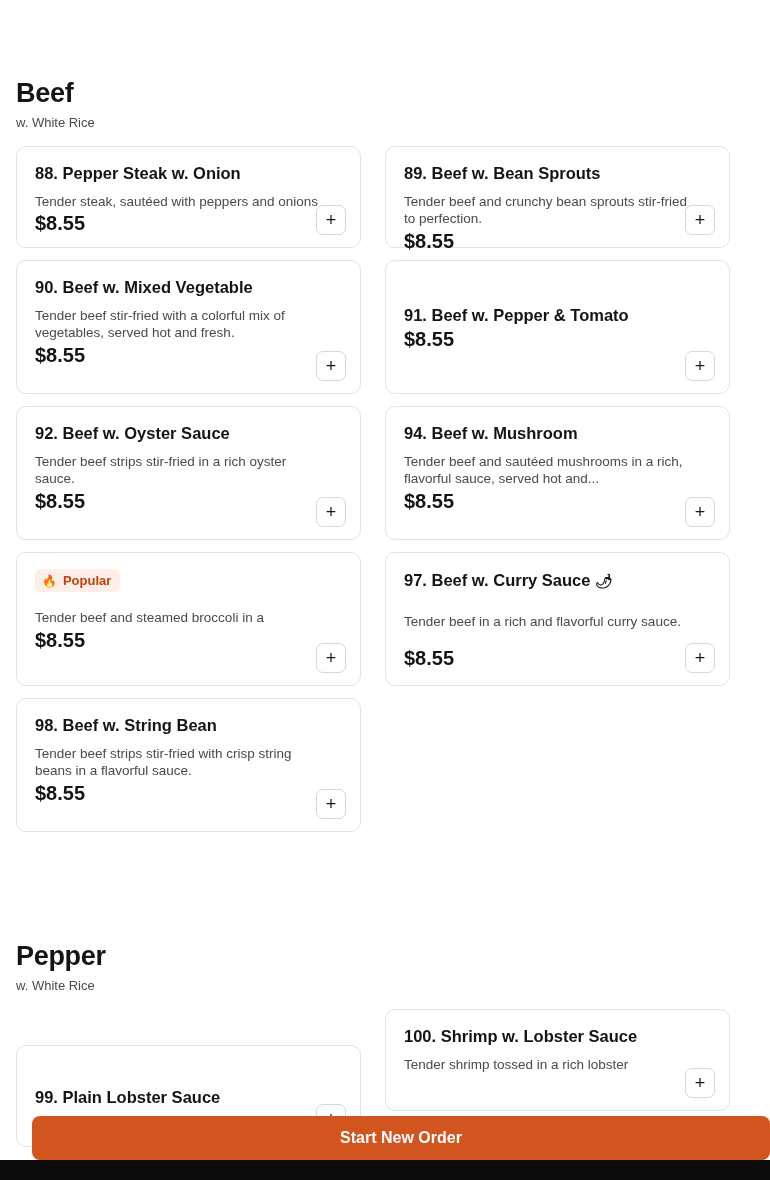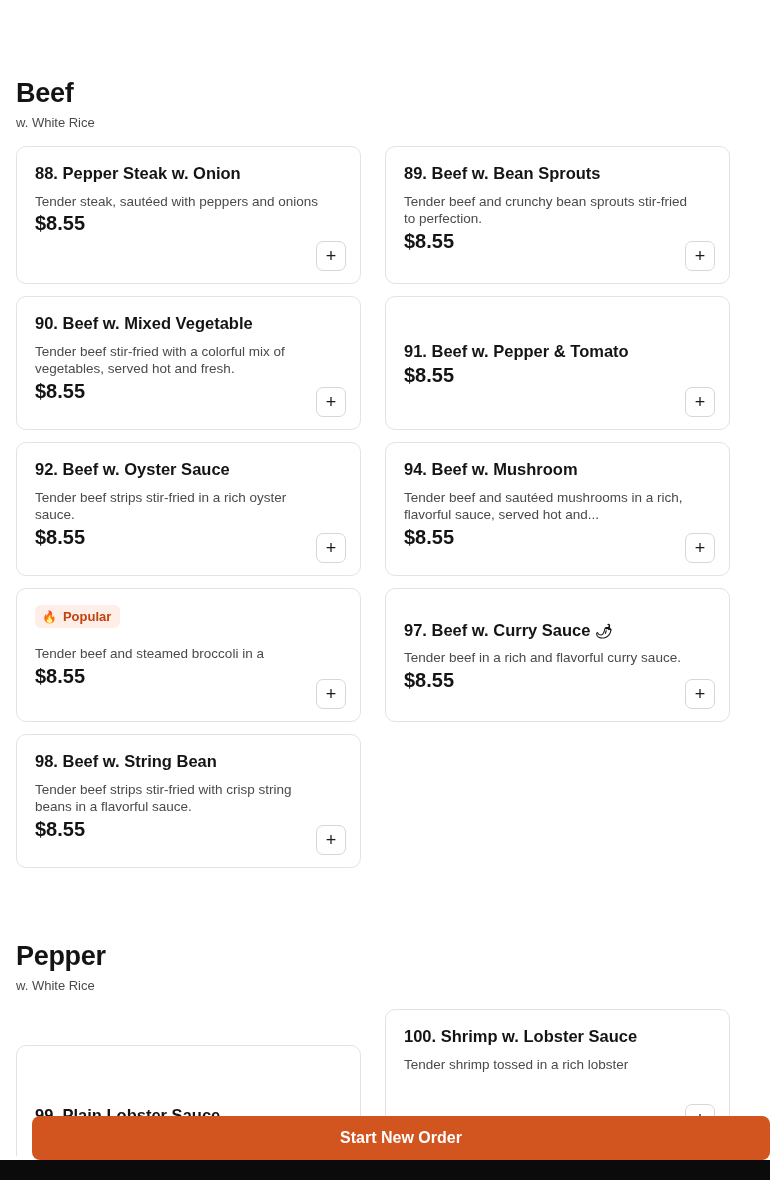--- a/index.html
+++ b/index.html
@@ -131,21 +131,21 @@
     justify-content: center;
     font-size: 18px;
     color: #1a1a1a;
     line-height: 1;
     cursor: pointer;
     padding: 0;
     font-family: "Liberation Sans", sans-serif;
   }
 
   
-  .h-card-a { height: 138px; }
+  .h-card-a { height: 102px; }
   .h-card-b { height: 134px; }
   .h-card-c { height: 134px; }
   .h-card-d { height: 134px; }
 
   .bottom-bar {
     position: absolute;
     left: 16px;
     bottom: 20px;
     width: 770px;
     padding: 0 16px;
@@ -238,21 +238,21 @@
         <div class="card h-card-d">
           <div class="badge">
             <span class="flame">🔥</span>
             <span>Popular</span>
           </div>
           <div class="card-desc">Tender beef and steamed broccoli in a</div>
           <div class="card-price">$8.55</div>
           <button class="plus">+</button>
         </div>
 
-        <div class="card h-card-d" style="justify-content:center;">
+        <div class="card h-card-d" style="justify-content:center;gap:14px;">
           <div class="card-title">
             <span>97. Beef w. Curry Sauce</span>
             <span class="spicy">🌶</span>
           </div>
           <div class="card-desc">Tender beef in a rich and flavorful curry sauce.</div>
           <div class="card-price">$8.55</div>
           <button class="plus">+</button>
         </div>
 
         <div class="card h-card-c">

